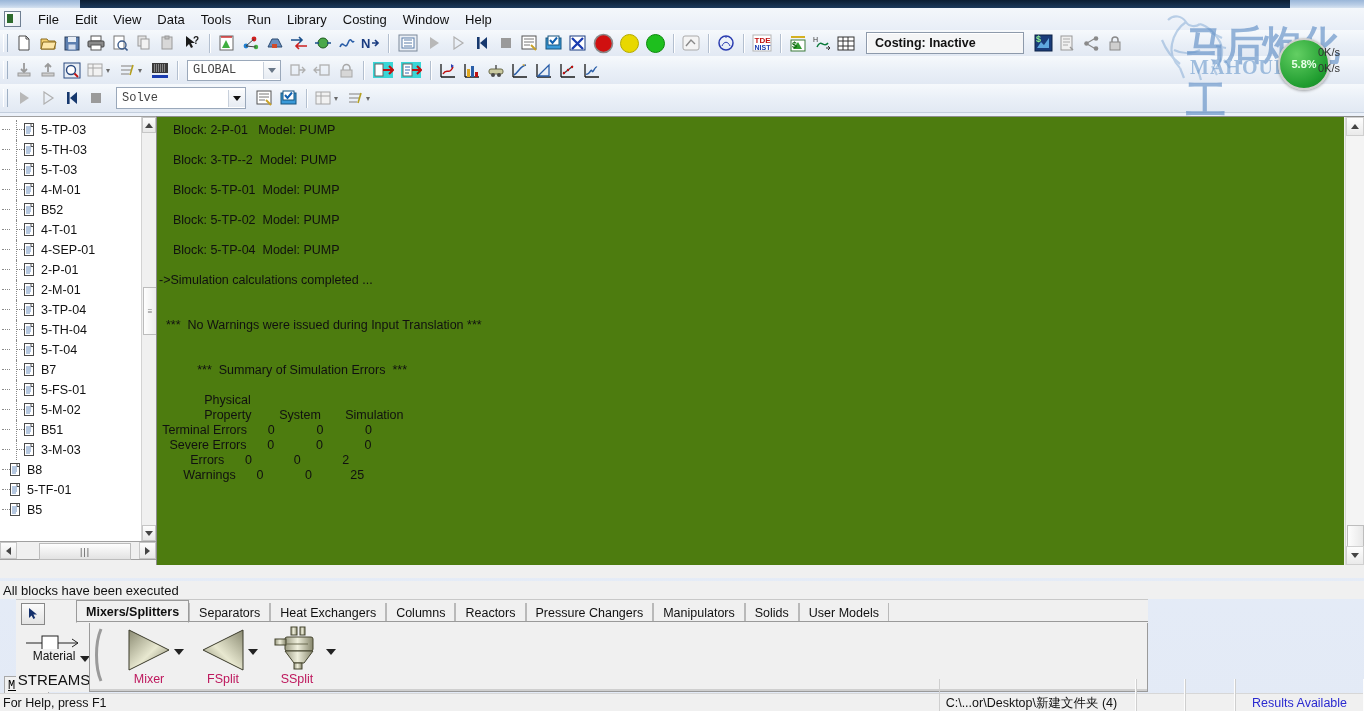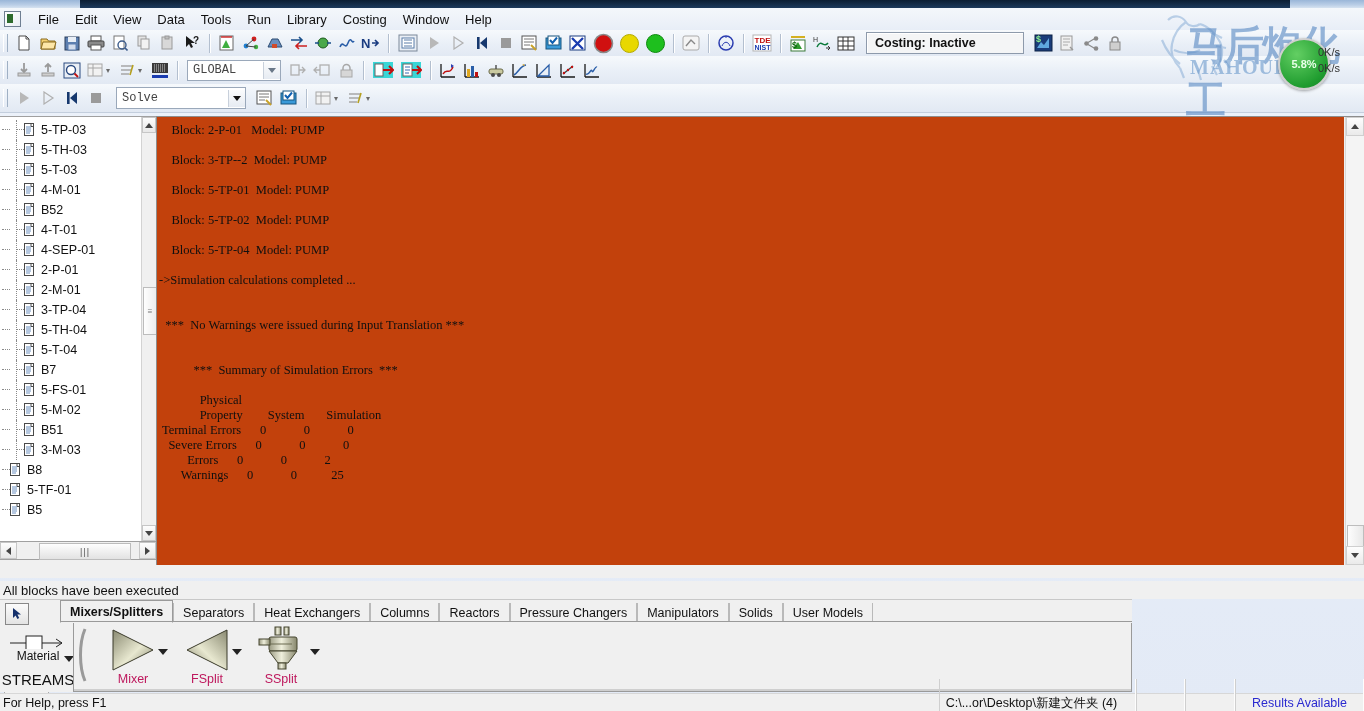--- a/index.html
+++ b/index.html
@@ -112,37 +112,37 @@
   .morebtn{position:absolute;left:4px;top:560px;height:17px;padding:0 3px;
     border:1px solid #a9a9a9;background:#f1f1f1;
     font-family:"Liberation Mono",monospace;font-size:12px;
     display:flex;align-items:center;gap:2px;}
   .morebtn .lbl{text-decoration:underline;}
 
   
   .contentpanel{position:absolute;left:156px;top:0;right:0;height:448px;
     background:#f0f0f0;border-top:1px solid #8d8d8d;border-left:1px solid #8d8d8d;}
   .console{position:absolute;left:0;top:0;right:20px;bottom:0;
-    background:#c2410c;overflow:hidden;padding:6px 0 0 2px;
-    font-family:Liberation Serif, serif;font-size:12.5px;
+    background:#4d7c0f;overflow:hidden;padding:6px 0 0 2px;
+    font-family:Liberation Sans, sans-serif;font-size:12.5px;
     line-height:15px;color:#101010;white-space:pre;}
   .cvscroll{position:absolute;right:0;top:0;width:18px;bottom:0;
     background:#f4f4f4;border-left:1px solid #d8d8d8;}
   .cvscroll .sbtn{height:17px;background:linear-gradient(180deg,#fdfdfd,#eaeaea);
     border:1px solid #cfcfcf;display:flex;align-items:center;justify-content:center;}
   .cvscroll .sthumb{position:absolute;left:1px;width:15px;height:22px;
     background:linear-gradient(90deg,#fdfdfd,#e8e8e8);border:1px solid #bdbdbd;}
 
   
   .execstrip{position:absolute;left:0;top:581px;width:1364px;height:18px;
     background:#f0f0f0;font-size:13px;color:#111;padding-left:3px;
     display:flex;align-items:center;}
 
   
-  .palette{position:absolute;left:0;top:599px;width:1132px;height:92px;
+  .palette{position:absolute;left:16px;top:599px;width:1132px;height:92px;
     background:#f0f0f0;border-top:1px solid #c8c8c8;}
   .arrowbox{position:absolute;left:5px;top:3px;width:22px;height:20px;
     border:1px solid #888;background:linear-gradient(180deg,#fbfbfb,#e3e3e3);
     display:flex;align-items:center;justify-content:center;}
   .tabs{position:absolute;left:60px;top:2px;height:20px;display:flex;align-items:flex-end;}
   .ptab{height:19px;padding:0 9px;font-size:12.5px;color:#111;
     border-left:1px solid #b9b9b9;border-right:1px solid #b9b9b9;
     display:flex;align-items:center;background:#f0f0f0;}
   .ptab.active{font-weight:bold;background:#f0f0f0;border:1px solid #9a9a9a;
     border-bottom:1px solid #f0f0f0;height:21px;margin-bottom:-1px;}

